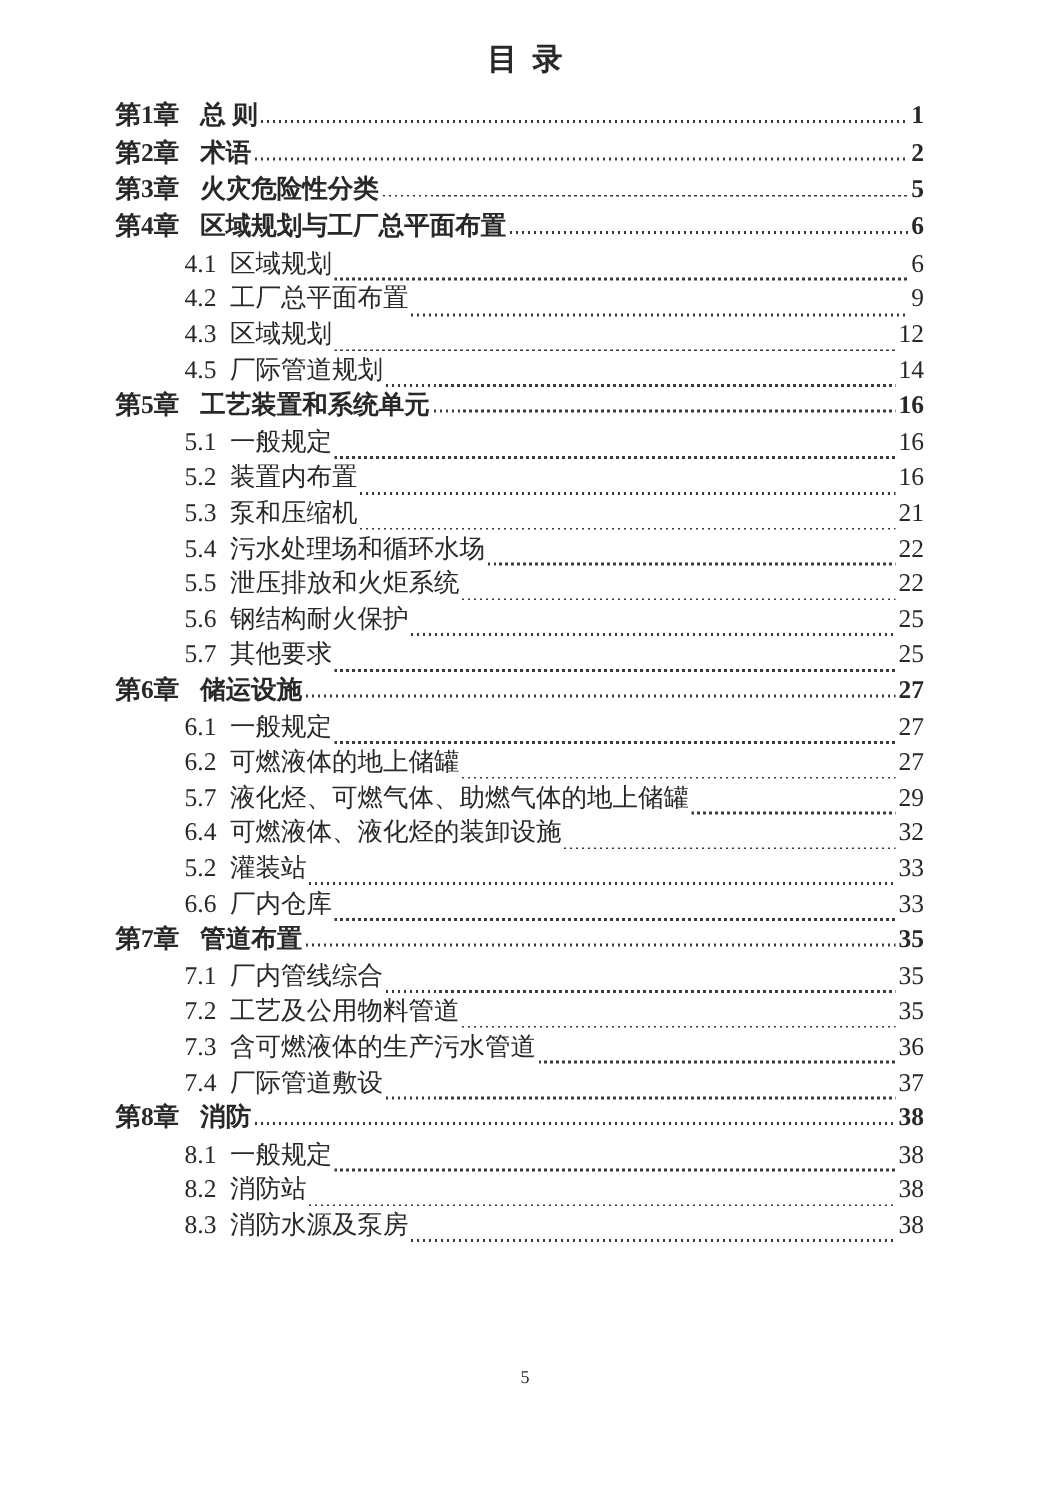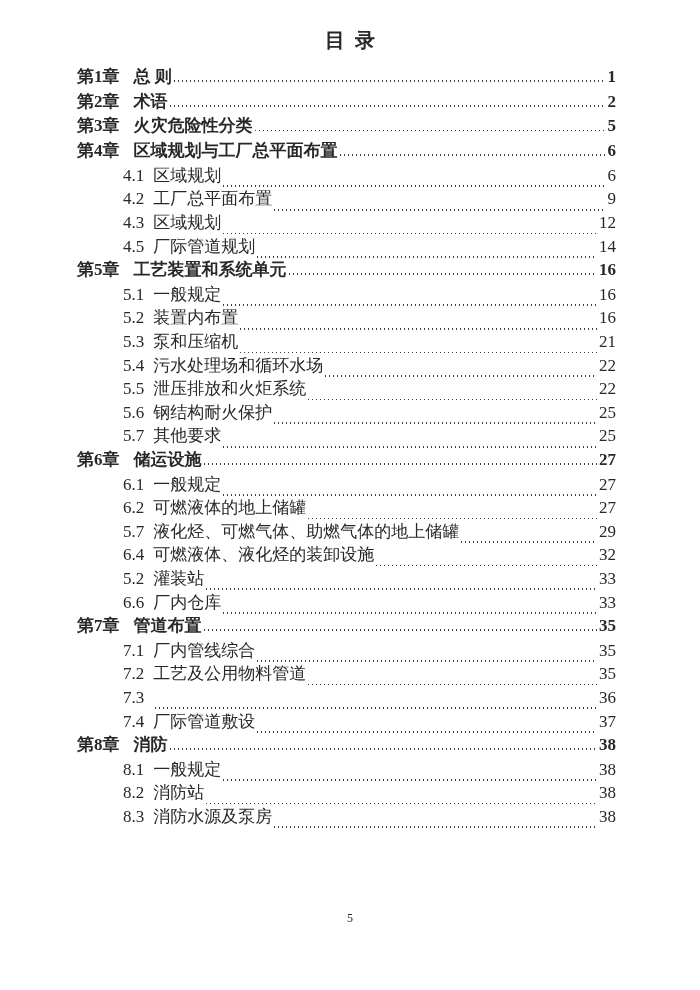--- a/index.html
+++ b/index.html
@@ -219,20 +219,21 @@
         <span class="pg">35</span>
       </div>
       <div class="toc-row section">
         <span class="num">7.2</span>
         <span class="entry-title">工艺及公用物料管道</span>
         <span class="dots"></span>
         <span class="pg">35</span>
       </div>
       <div class="toc-row section">
         <span class="num">7.3</span>
+        <span class="entry-title">含可燃液体的生产污水管道</span>
         <span class="dots"></span>
         <span class="pg">36</span>
       </div>
       <div class="toc-row section">
         <span class="num">7.4</span>
         <span class="entry-title">厂际管道敷设</span>
         <span class="dots"></span>
         <span class="pg">37</span>
       </div>
       <div class="toc-row chapter">

